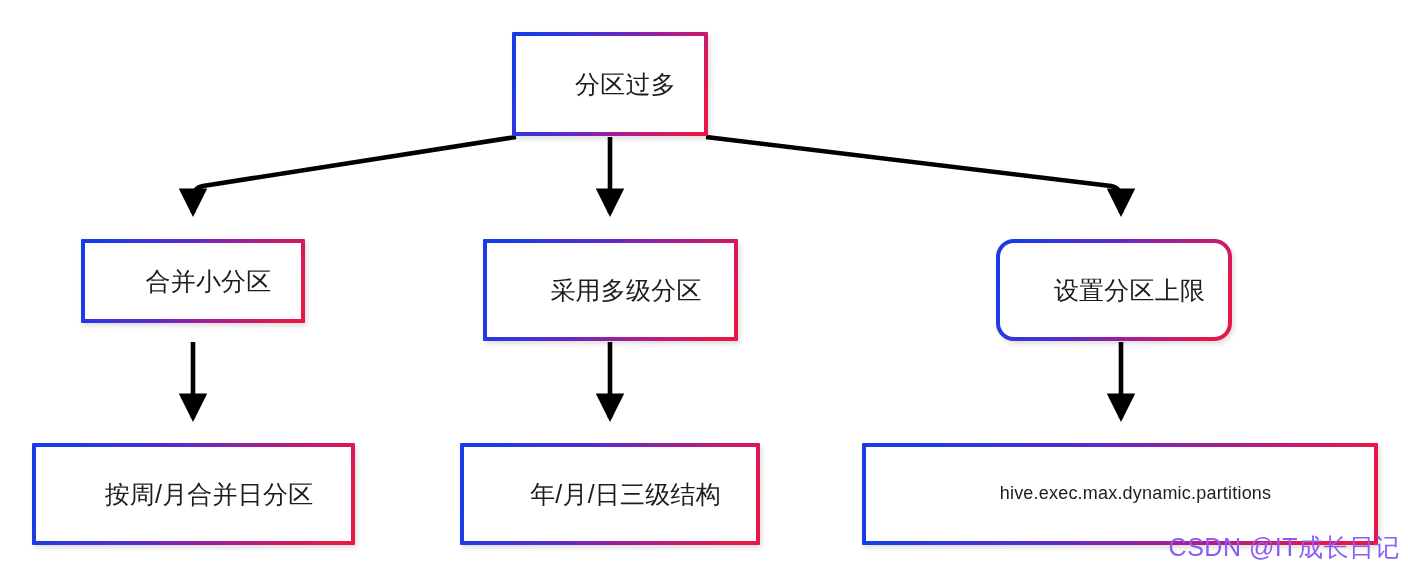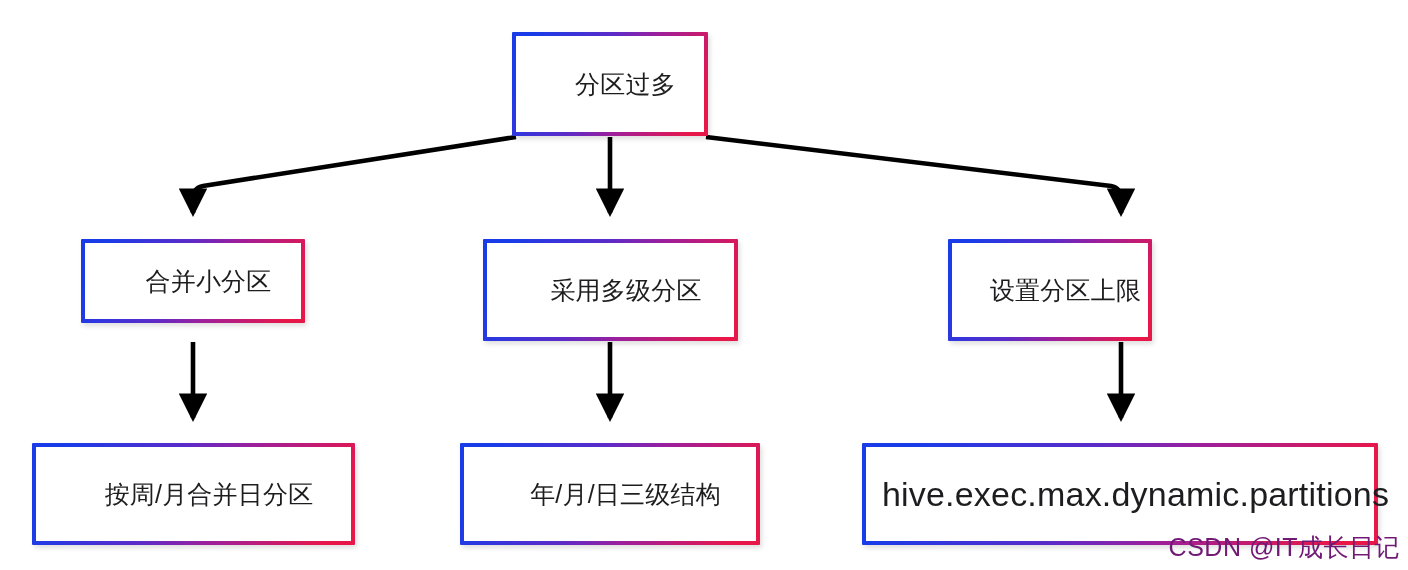--- a/index.html
+++ b/index.html
@@ -41,28 +41,28 @@
     padding-left: 31px;
   }
   .node-label {
     color: #1d1d1f;
     font-size: 25px;
     line-height: 1.2;
     white-space: nowrap;
     letter-spacing: 0.2px;
   }
   .node-label.mono-ish {
-    font-size: 34px;
+    font-size: 18px;
   }
   #watermark {
     position: absolute;
     right: 8px;
     bottom: 6px;
     font-size: 25px;
-    color: #701a75;
+    color: #8b5cf6;
     white-space: nowrap;
     z-index: 3;
     letter-spacing: 0.5px;
   }
 </style>
 </head>
 <body>
 
 <div id="canvas">
 
@@ -91,21 +91,21 @@
   </div>
 
   <div class="node" style="left:81px; top:239px; width:224px; height:84px;">
     <span class="node-label">合并小分区</span>
   </div>
 
   <div class="node" style="left:483px; top:239px; width:255px; height:102px;">
     <span class="node-label">采用多级分区</span>
   </div>
 
-  <div class="node" style="left:948px; top:239px; width:204px; height:102px;">
+  <div class="node" style="left:996px; top:239px; width:236px; height:102px;border-radius:18px;">
     <span class="node-label">设置分区上限</span>
   </div>
 
   <div class="node" style="left:32px; top:443px; width:323px; height:102px;">
     <span class="node-label">按周/月合并日分区</span>
   </div>
 
   <div class="node" style="left:460px; top:443px; width:300px; height:102px;">
     <span class="node-label">年/月/日三级结构</span>
   </div>

